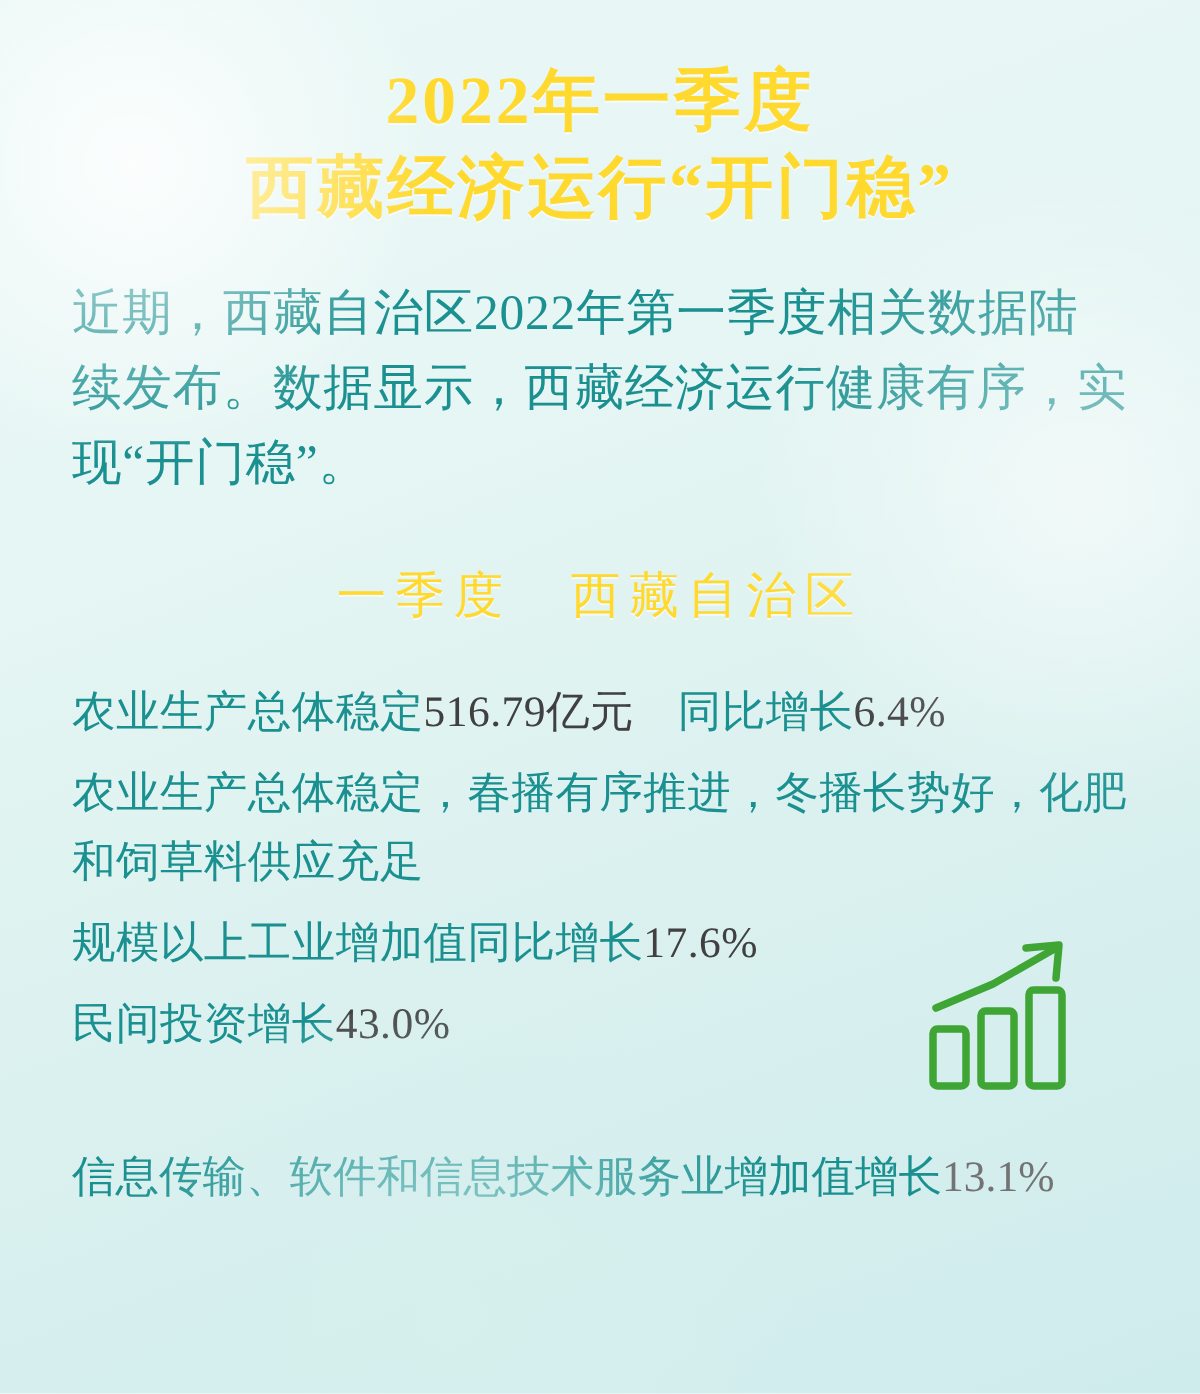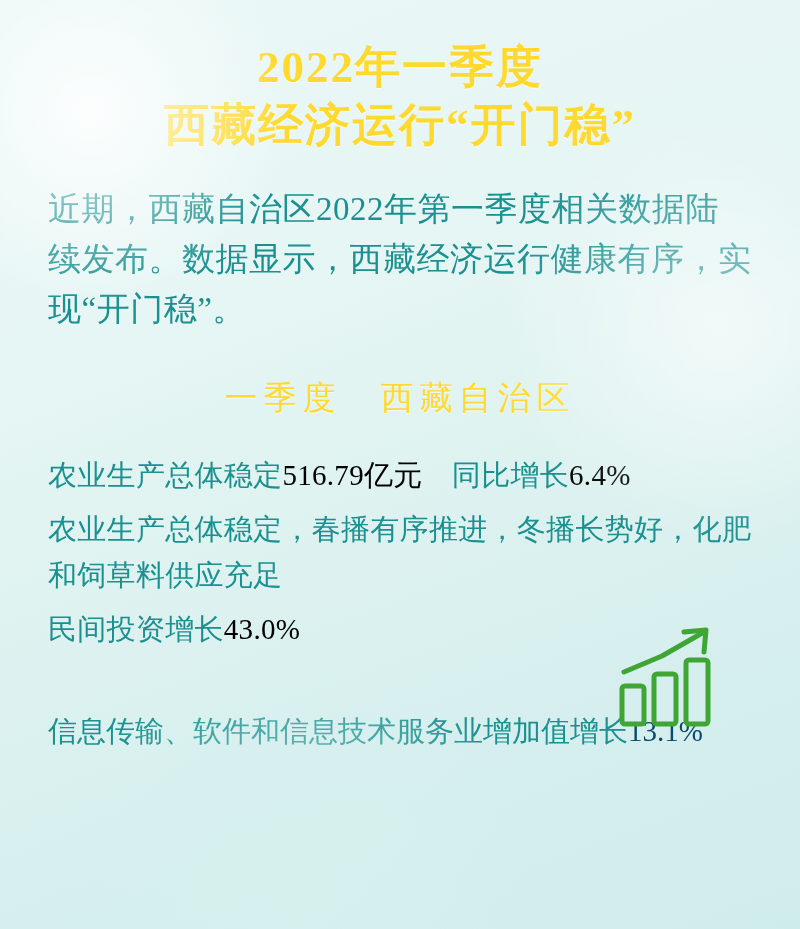--- a/index.html
+++ b/index.html
@@ -56,21 +56,21 @@
     margin-top: 32px;
   }
   .fact {
     font-family: "Liberation Serif", serif;
     font-size: 29px;
     line-height: 46px;
     color: #1b9090;
     letter-spacing: 0.3px;
   }
   .fact .num {
-    color: #000000;
+    color: #404040;
     text-align: right;
   }
   .fact.spaced {
     margin-top: 8px;
   }
   .fact-gap {
     height: 56px;
   }
   .chart-icon {
     position: absolute;
@@ -79,21 +79,21 @@
     width: 110px;
     height: 110px;
   }
   .footer-note {
     font-family: "Liberation Serif", serif;
     font-size: 29px;
     line-height: 46px;
     color: #1b9090;
   }
   .footer-note .num {
-    color: #0c4a6e;
+    color: #737373;
   }
   .glow {
     position: absolute;
     border-radius: 50%;
     pointer-events: none;
   }
   .glow-a {
     left: -120px;
     top: -80px;
     width: 420px;
@@ -136,20 +136,23 @@
   <div class="facts">
 
     <div class="fact">
       <span>农业生产总体稳定</span><span class="num">516.79亿元</span><span>　同比增长</span><span class="num">6.4%</span>
     </div>
 
     <div class="fact spaced">
       <span>农业生产总体稳定，春播有序推进，冬播长势好，化肥和饲草料供应充足</span>
     </div>
 
+    <div class="fact spaced">
+      <span>规模以上工业增加值同比增长</span><span class="num">17.6%</span>
+    </div>
 
     <div class="fact spaced">
       <span>民间投资增长</span><span class="num">43.0%</span>
     </div>
 
     <div class="fact-gap"></div>
 
     <div class="footer-note">
       <span>信息传输、软件和信息技术服务业增加值增长</span><span class="num">13.1%</span>
     </div>

